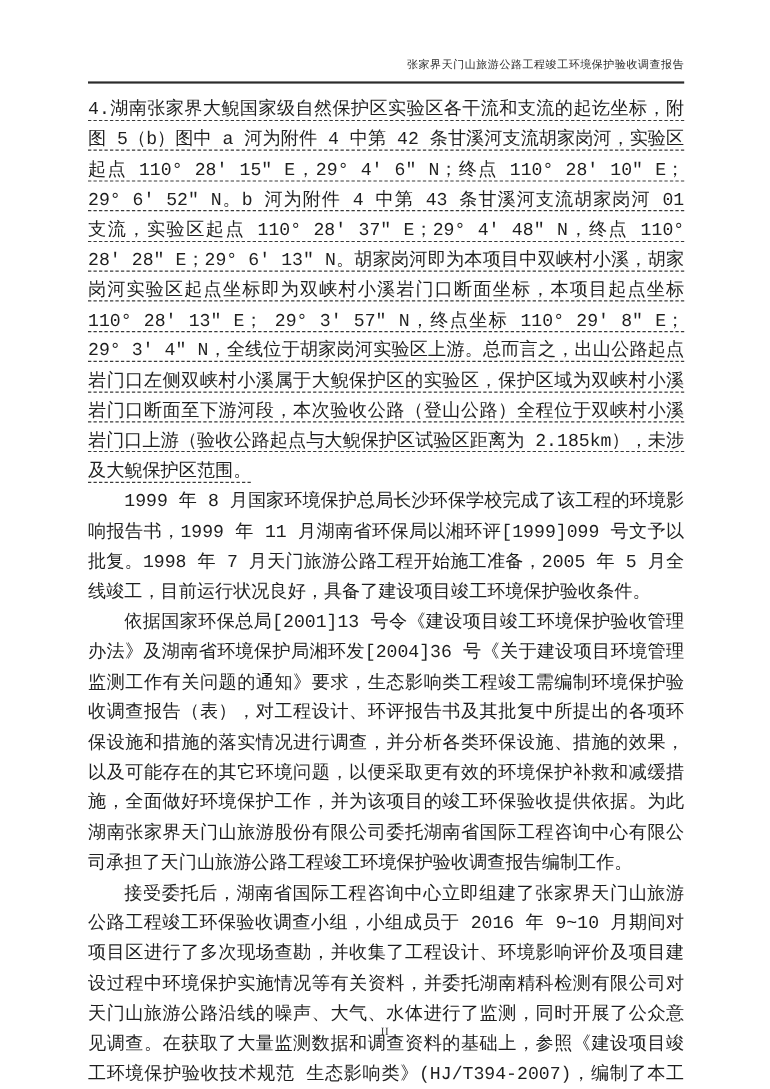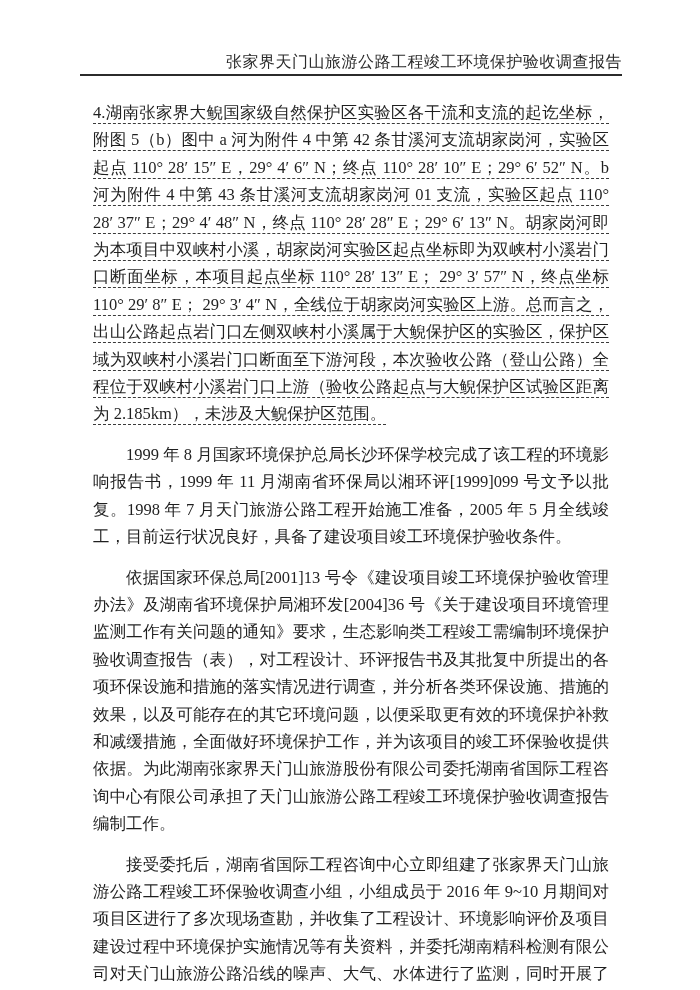--- a/index.html
+++ b/index.html
@@ -15,21 +15,21 @@
     overflow: hidden;
     font-family: "Liberation Serif", "DejaVu Serif", serif;
     color: #1c1c1c;
   }
   .running-header {
     position: absolute;
     top: 52px;
     left: 80px;
     right: 78px;
     text-align: right;
-    font-size: 16px;
+    font-size: 10px;
     letter-spacing: 0.5px;
     color: #2a2a2a;
   }
   .header-rule {
     position: absolute;
     top: 74px;
     left: 80px;
     right: 78px;
     height: 0;
     border-top: 2px solid #2b2b2b;
@@ -39,22 +39,23 @@
     top: 86px;
     left: 80px;
     right: 78px;
     font-size: 16.5px;
     line-height: 27.4px;
     text-align: justify;
     text-justify: inter-ideograph;
     color: #1f1f1f;
   }
   .doc-body p.para {
-    margin: 13px;
+    margin: 0;
     padding: 0;
+    font-family: Liberation Mono, monospace;
   }
   .doc-body p.para.indent {
     text-indent: 2em;
   }
   .u {
     text-decoration-line: underline;
     text-decoration-style: dashed;
     text-decoration-thickness: 1px;
     text-decoration-color: #3a3a3a;
     text-underline-offset: 5px;

